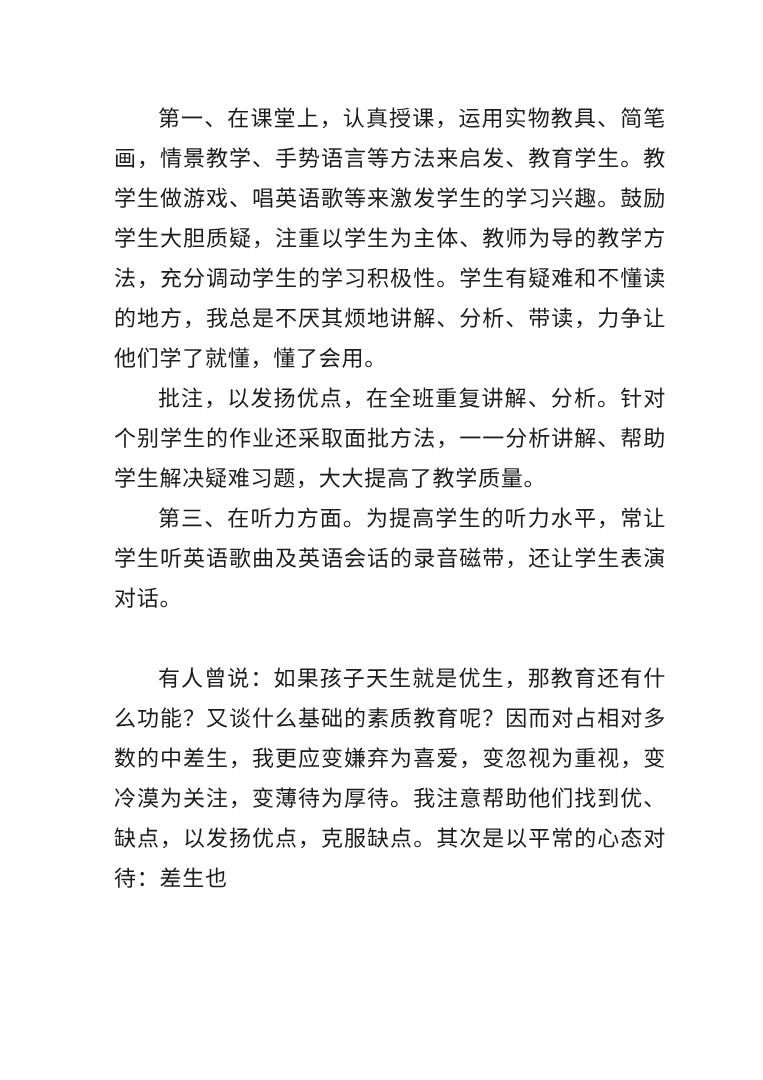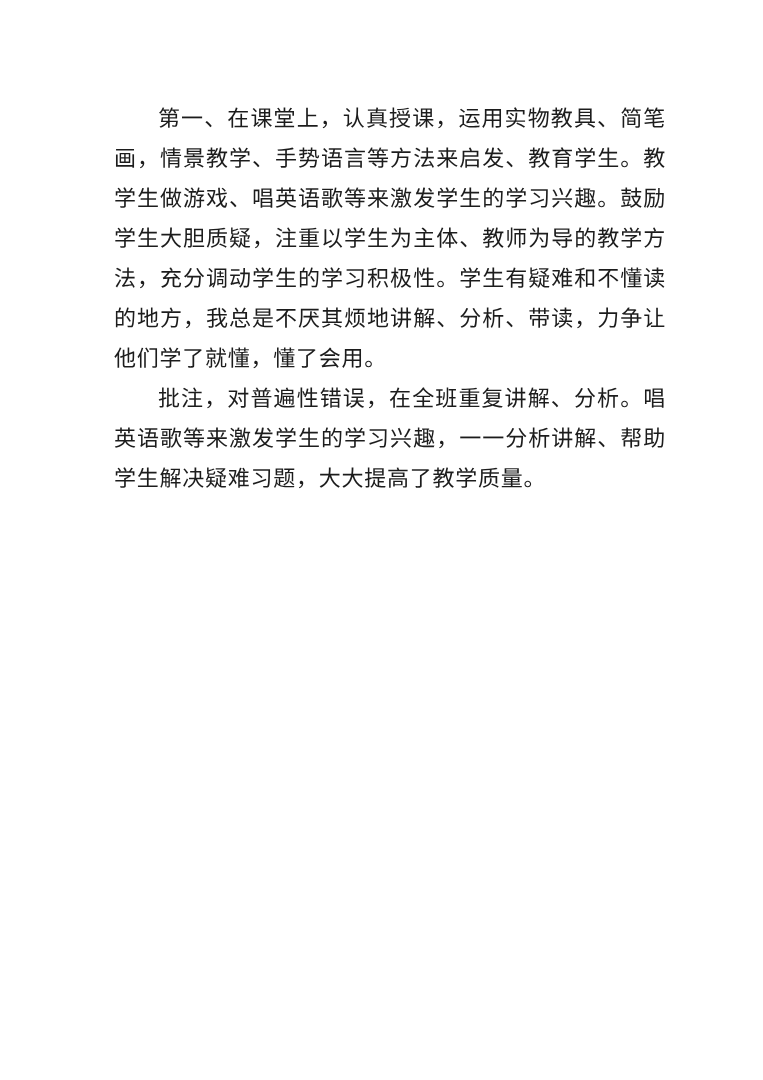--- a/index.html
+++ b/index.html
@@ -35,16 +35,18 @@
     min-height: 40px;
     text-indent: 0;
   }
 </style>
 </head>
 <body>
 
 <div class="page">
   <div class="doc-body">
     <p>第一、在课堂上，认真授课，运用实物教具、简笔画，情景教学、手势语言等方法来启发、教育学生。教学生做游戏、唱英语歌等来激发学生的学习兴趣。鼓励学生大胆质疑，注重以学生为主体、教师为导的教学方法，充分调动学生的学习积极性。学生有疑难和不懂读的地方，我总是不厌其烦地讲解、分析、带读，力争让他们学了就懂，懂了会用。</p>
-    <p>批注，对普遍性错误，在全班重复讲解、分析。唱英语歌等来激发学生的学习兴趣，一一分析讲解、帮助学生解决疑难习题，大大提高了教学质量。</p>
+    <p>批注，以发扬优点，在全班重复讲解、分析。针对个别学生的作业还采取面批方法，一一分析讲解、帮助学生解决疑难习题，大大提高了教学质量。</p>
+    <p>第三、在听力方面。为提高学生的听力水平，常让学生听英语歌曲及英语会话的录音磁带，还让学生表演对话。</p>
     <p class="blank-line"></p>
+    <p>有人曾说：如果孩子天生就是优生，那教育还有什么功能？又谈什么基础的素质教育呢？因而对占相对多数的中差生，我更应变嫌弃为喜爱，变忽视为重视，变冷漠为关注，变薄待为厚待。我注意帮助他们找到优、缺点，以发扬优点，克服缺点。其次是以平常的心态对待：差生也</p>
   </div>
 </div>
 
 </body></html>

